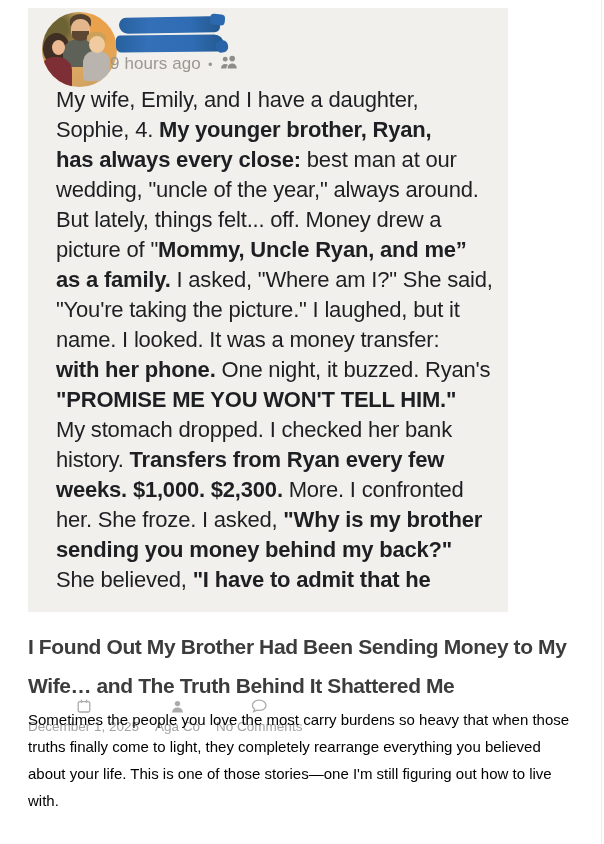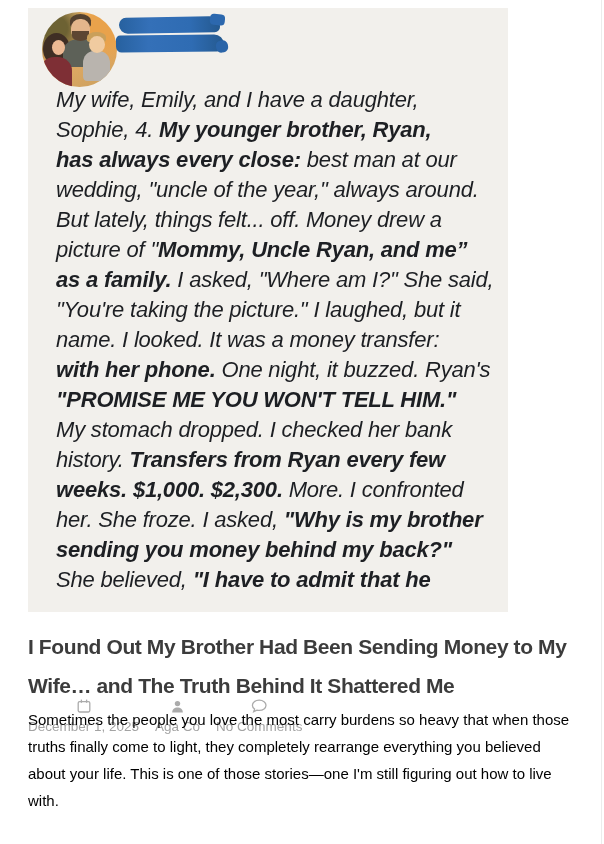--- a/index.html
+++ b/index.html
@@ -60,21 +60,21 @@
   .time-row {
     position:absolute; left:82px; top:46px;
     display:flex; align-items:center; gap:7px;
     font-size:17px; color:#9b9791; letter-spacing:0.1px;
   }
   .time-row .dot { font-size:13px; color:#9b9791; }
 
   .post-text { position:absolute; left:28px; top:77px; width:452px; }
   .post-line {
     font-size:22px; line-height:30px; letter-spacing:-0.2px;
-    color:#1d1f23; white-space:nowrap;font-style:italic;
+    color:#1d1f23; white-space:nowrap;
   }
   .post-line .b { font-weight:700;text-align:center; }
 
   
   .article-title {
     position:absolute; left:28px; top:627px; width:556px;
     font-size:21px; line-height:39px; font-weight:700;
     letter-spacing:-0.4px; color:#3c3c3c;
   }
   .meta-row {
@@ -106,20 +106,32 @@
     <div class="child-body"></div>
     <div class="child-hair"></div>
     <div class="child-head"></div>
   </div>
 
   <div class="scribble">
     <div class="stroke s1"></div>
     <div class="stroke s2"></div>
   </div>
 
+  <div class="time-row">
+    <span>9 hours ago</span>
+    <span class="dot">•</span>
+    <span>
+      <svg width="19" height="14" viewBox="0 0 19 14">
+        <circle cx="12.2" cy="3.6" r="2.8" fill="#8f8d88"></circle>
+        <path d="M7.6 13.4c0-3 2-4.9 4.6-4.9s4.6 1.9 4.6 4.9z" fill="#8f8d88"></path>
+        <circle cx="5.2" cy="4.2" r="2.4" fill="#8f8d88"></circle>
+        <path d="M1 13.4c0-2.7 1.8-4.4 4.2-4.4 1.1 0 2.1.4 2.8 1.1-1 1-1.7 2.1-1.7 3.3z" fill="#8f8d88"></path>
+      </svg>
+    </span>
+  </div>
 
   <div class="post-text">
       <div class="post-line"><span>My wife, Emily, and I have a daughter,</span></div>
       <div class="post-line"><span>Sophie, 4. </span><span class="b">My younger brother, Ryan,</span></div>
       <div class="post-line"><span class="b">has always every close:</span><span> best man at our</span></div>
       <div class="post-line"><span>wedding, "uncle of the year," always around.</span></div>
       <div class="post-line"><span>But lately, things felt... off. Money drew a</span></div>
       <div class="post-line"><span>picture of "</span><span class="b">Mommy, Uncle Ryan, and me”</span></div>
       <div class="post-line"><span class="b">as a family.</span><span> I asked, "Where am I?" She said,</span></div>
       <div class="post-line"><span>"You're taking the picture." I laughed, but it</span></div>

